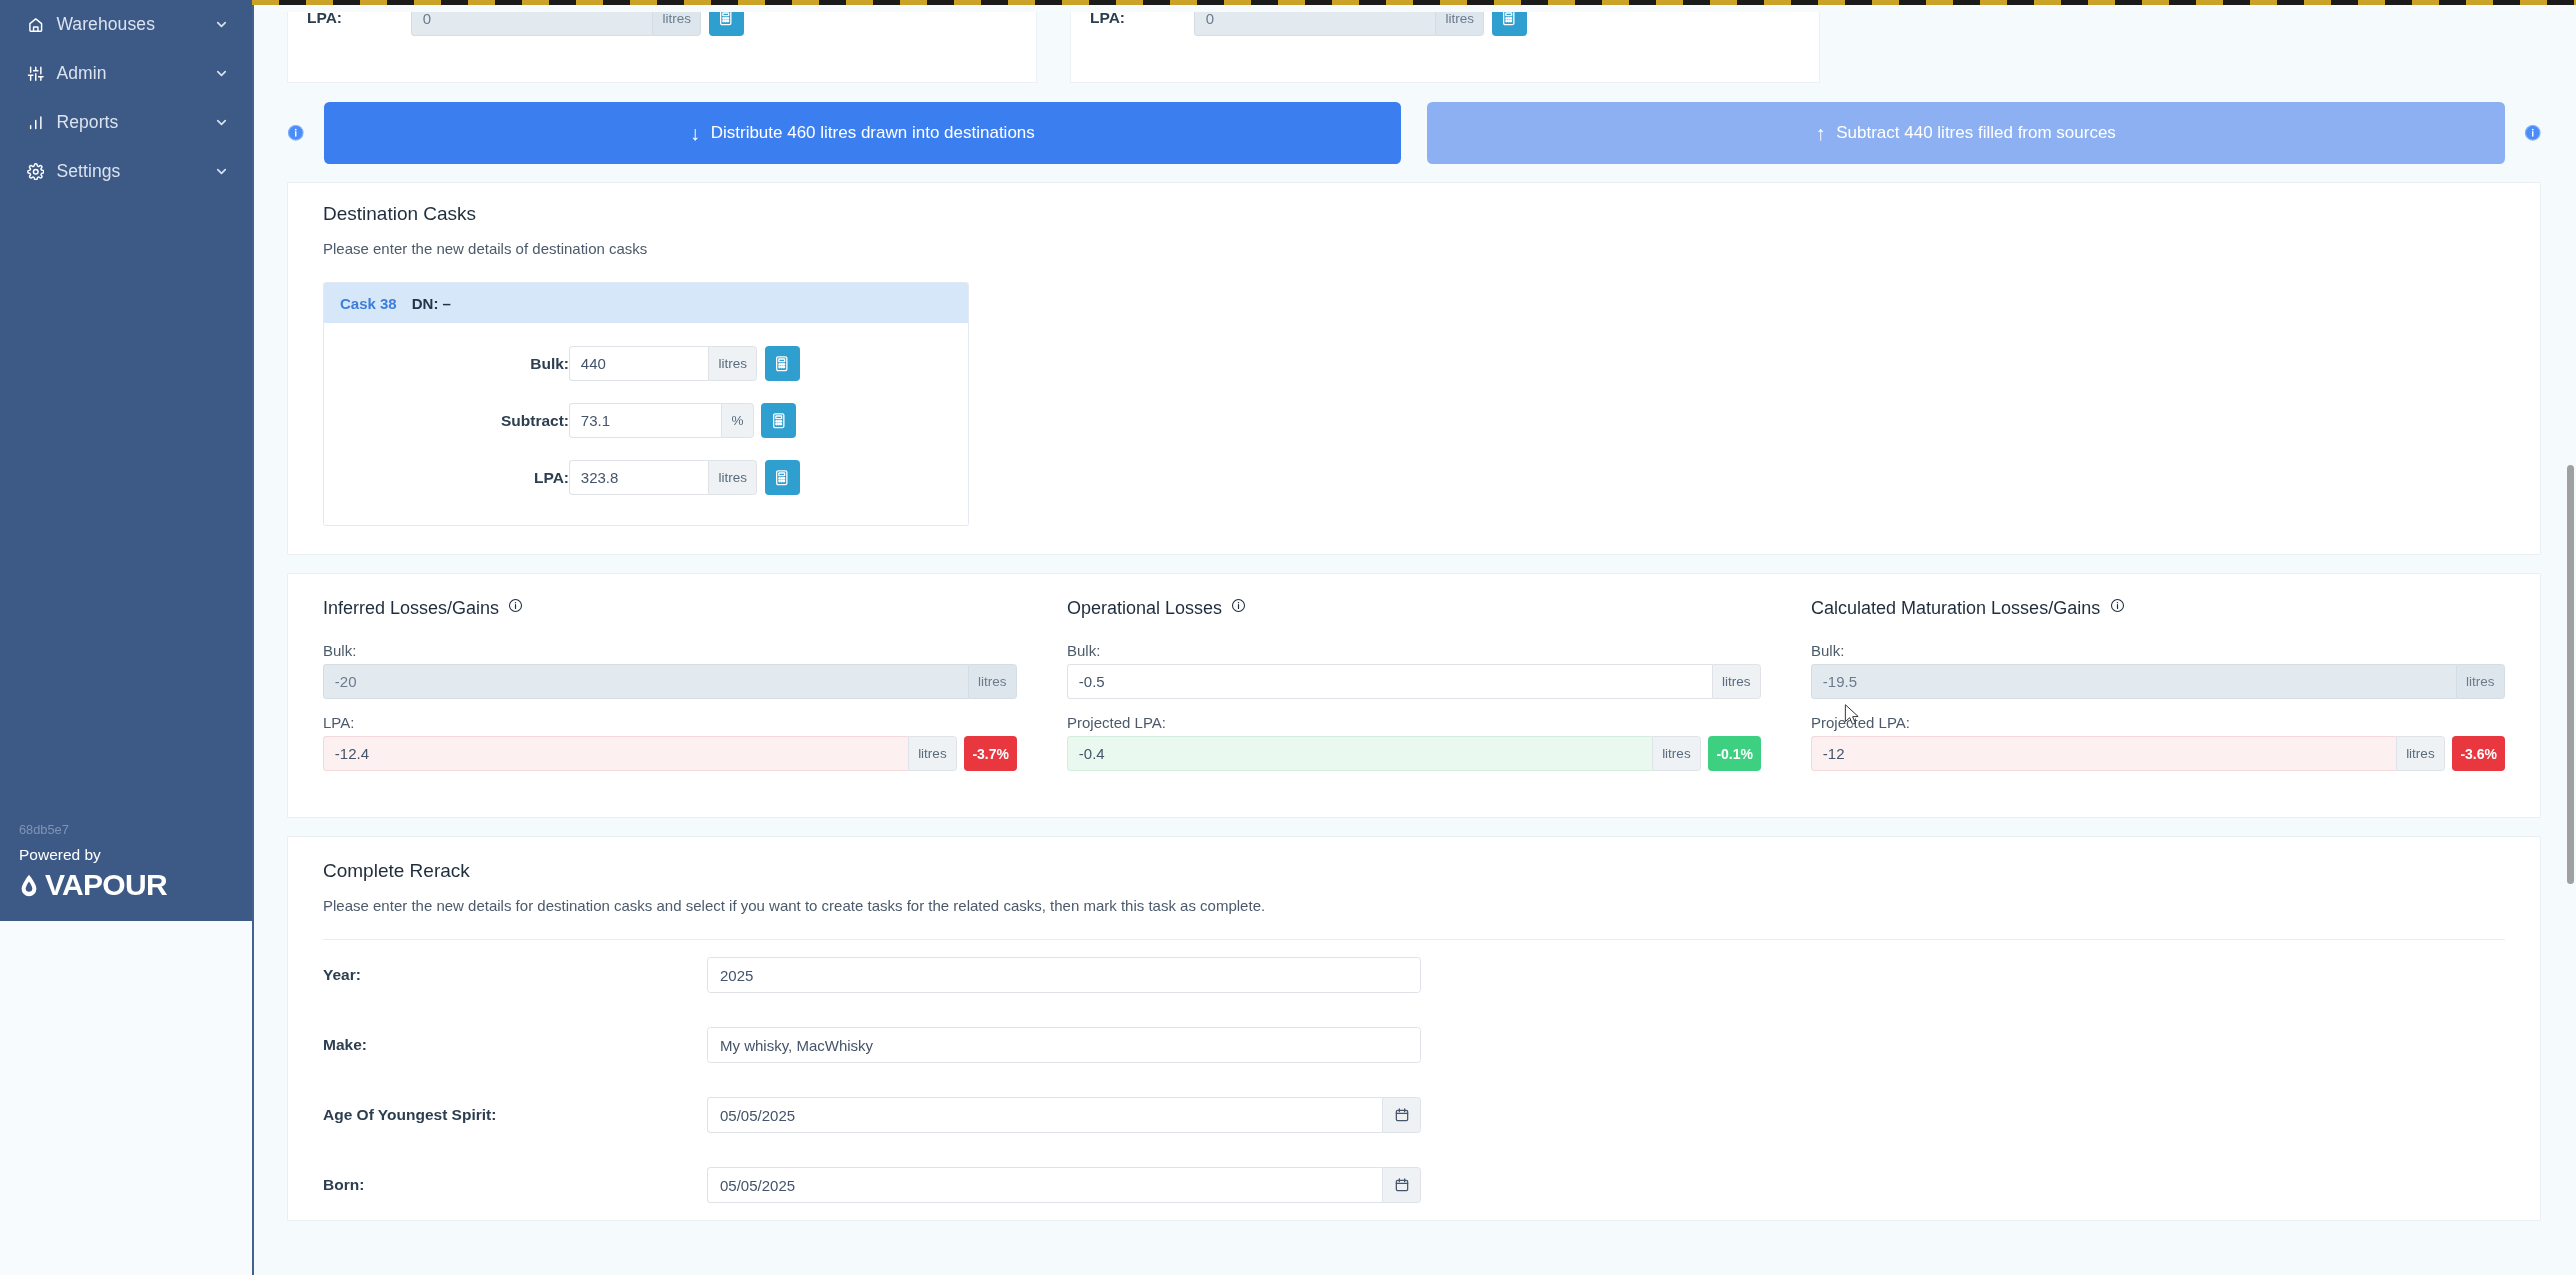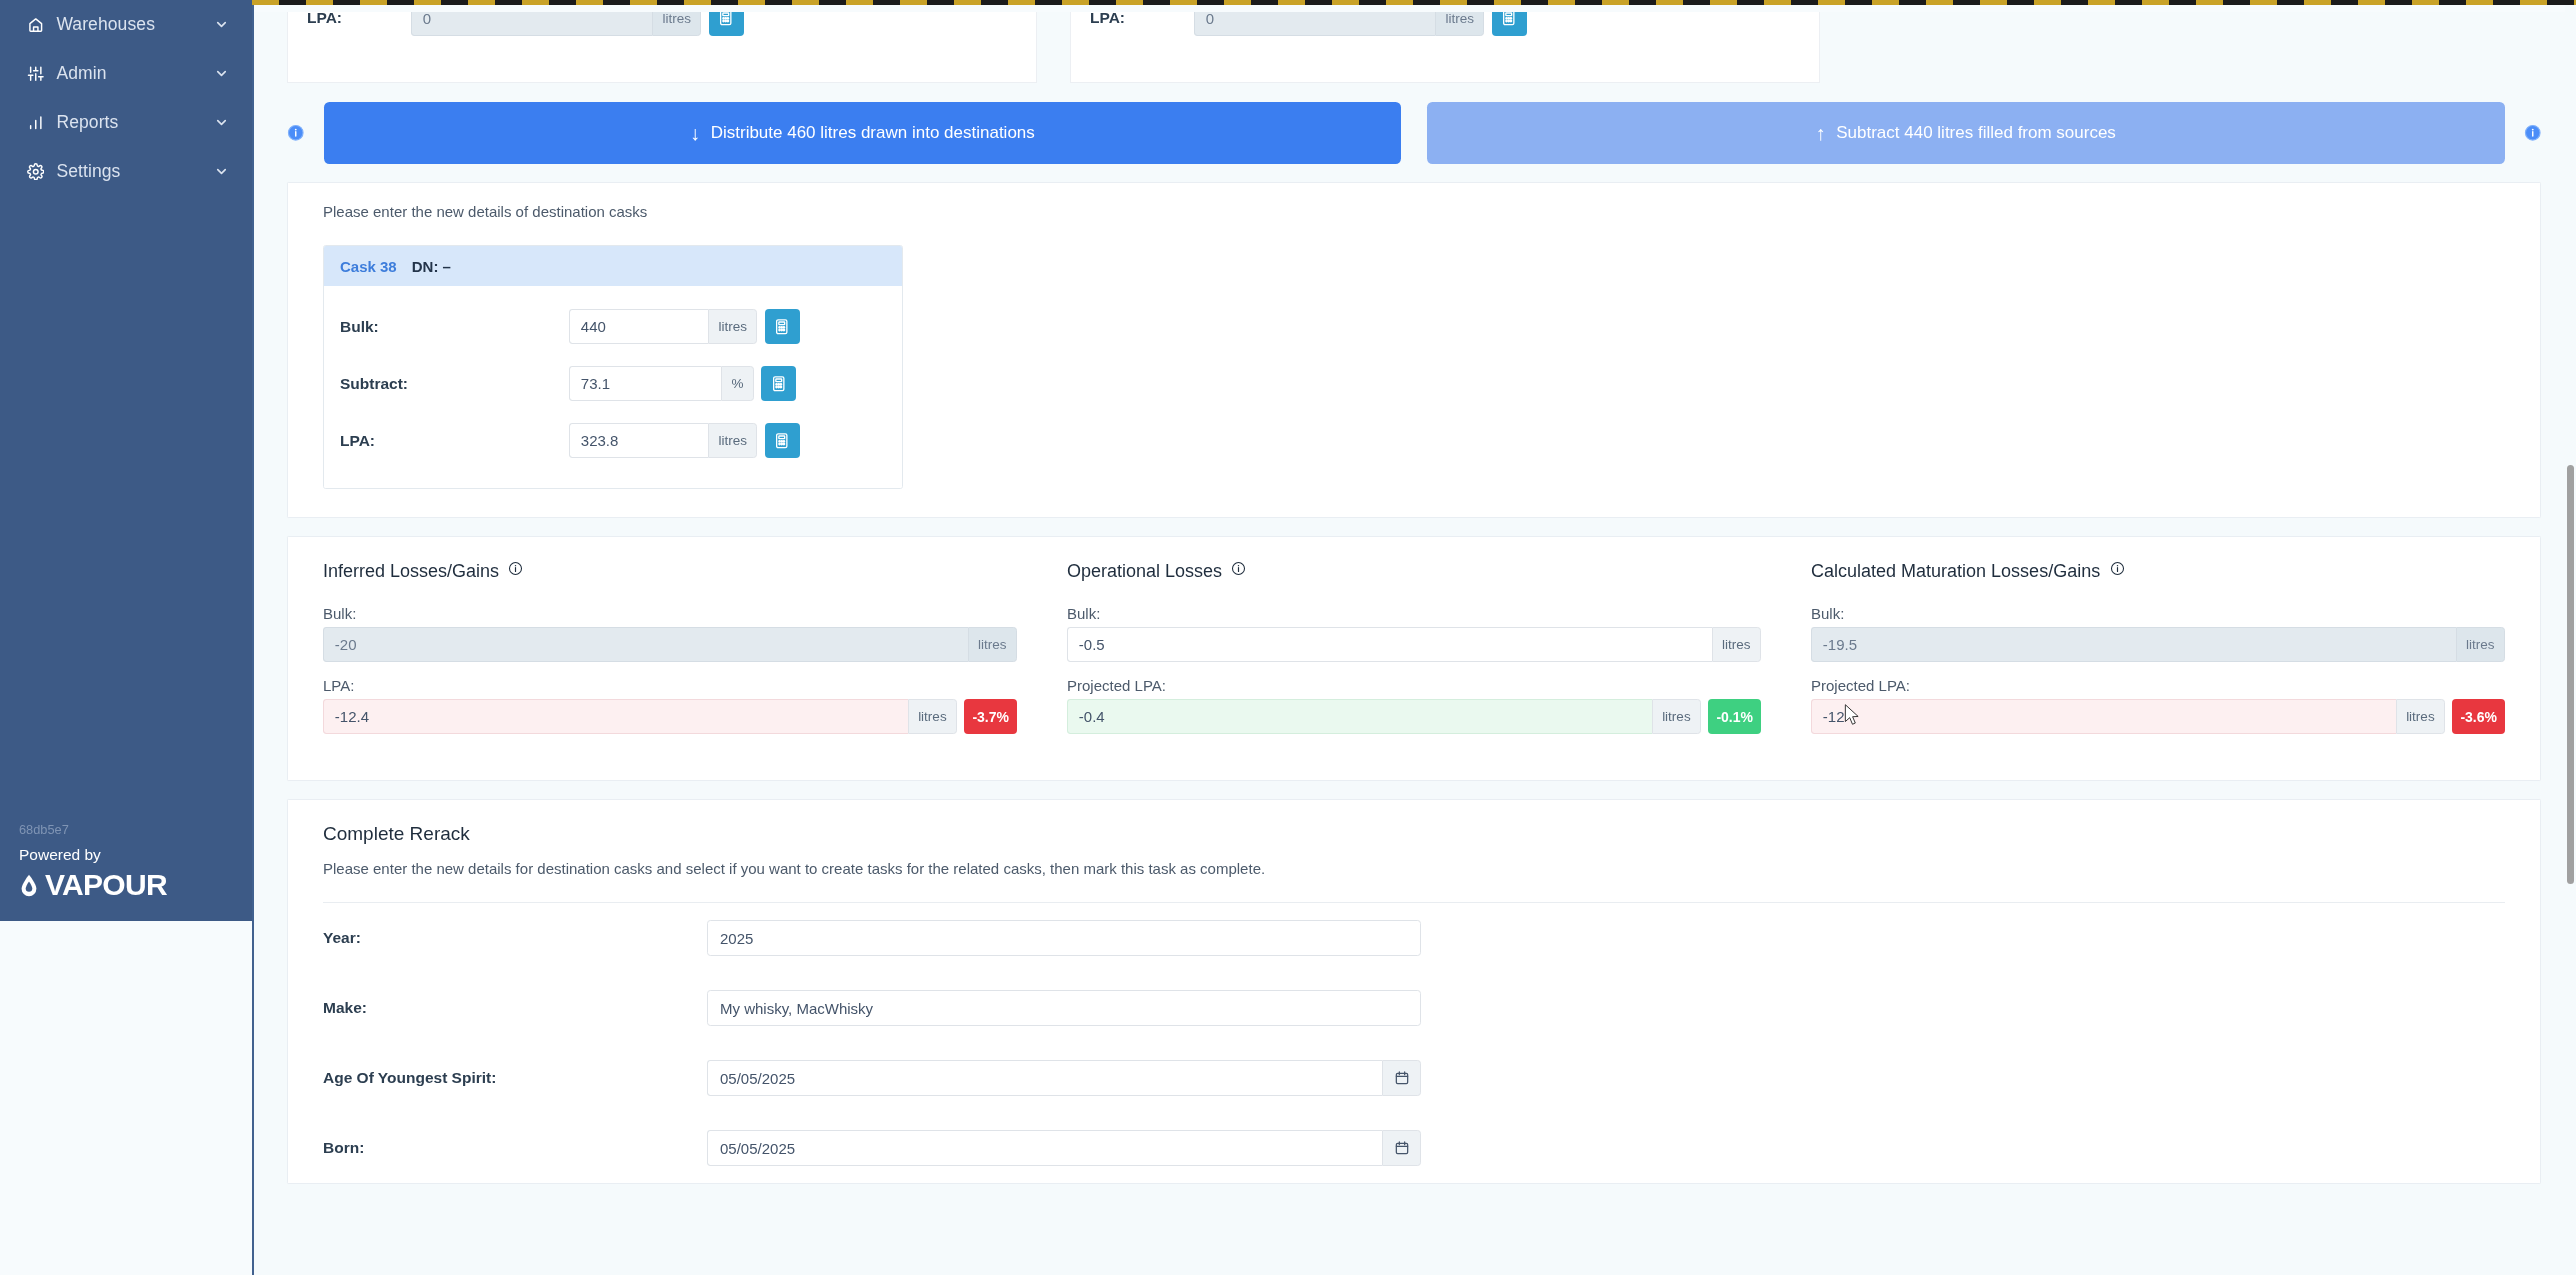--- a/index.html
+++ b/index.html
@@ -118,21 +118,21 @@
   }
   .big-btn.primary { background: #3b7ef0; flex: 1; margin-left: 19px; margin-right: 25.6px; }
   .big-btn.secondary { background: #8cb0f2; flex: 1; margin-right: 19px; }
   .arrow-ico { font-size: 20px; line-height: 1; }
 
   
   .dc-card { margin-top: 17.5px; padding: 20px 35px 28px 35px; }
   .sec-title { font-size: 19px; color: #1f2d3d; font-weight: 400; margin-bottom: 15px; }
   .sec-sub { font-size: 15px; color: #4c5a6b; margin-bottom: 25.6px; }
 
-  .cask-box { width: 580px; border: 0.7px solid #e3e9ee; border-radius: 2.7px; overflow: hidden; }
+  .cask-box { width: 646px; border: 0.7px solid #e3e9ee; border-radius: 2.7px; overflow: hidden; text-align: right; }
   .cask-head {
     background: #d7e7fa; padding: 11.5px 16px;
     display: flex; align-items: baseline; gap: 15px;
   }
   .cask-id { font-size: 15px; color: #3d7ddb; font-weight: 700; }
   .cask-dn { font-size: 15px; color: #23344a; font-weight: 700; }
   .cask-body { padding: 12px 16px 19px 16px; background: #fff; }
   .cask-row { display: flex; align-items: center; height: 57px; }
   .cask-label { font-size: 15.5px; font-weight: 700; color: #2c3e50; width: 229px; }
 
@@ -347,20 +347,21 @@
       <svg viewBox="0 0 24 24">
           <circle cx="12" cy="12" r="10" fill="#4b8df8"></circle>
           <circle cx="12" cy="12" r="10" fill="none" stroke="#7fb0fb" stroke-width="1.6"></circle>
           <path d="M12 10.5v6" stroke="#fff" stroke-width="2" stroke-linecap="round"></path>
           <circle cx="12" cy="7.6" r="1.25" fill="#fff"></circle>
         </svg>
     </span>
   </div>
 
   <div class="card dc-card">
+    <div class="sec-title">Destination Casks</div>
     <div class="sec-sub">Please enter the new details of destination casks</div>
 
     <div class="cask-box">
       <div class="cask-head">
         <span class="cask-id">Cask 38</span>
         <span class="cask-dn">DN: –</span>
       </div>
       <div class="cask-body">
 
         <div class="cask-row">

